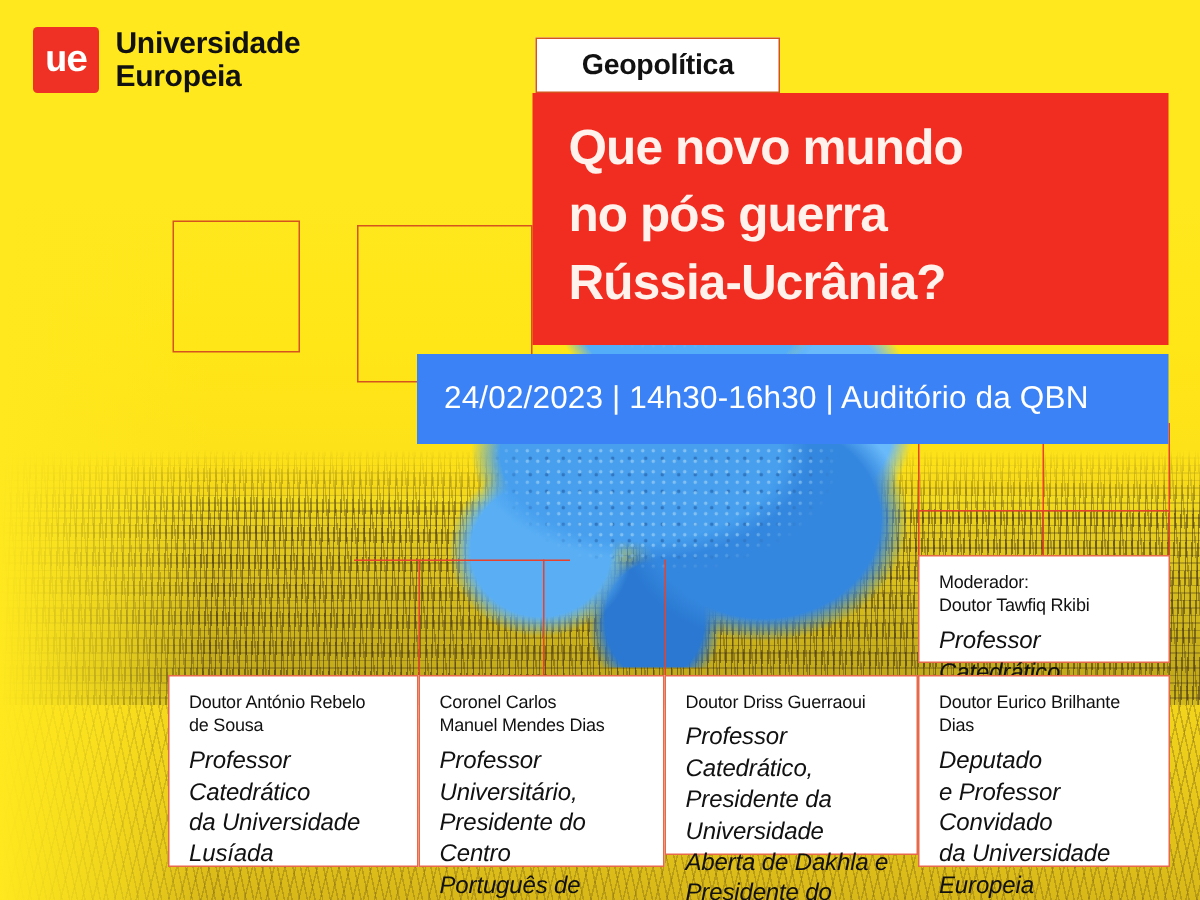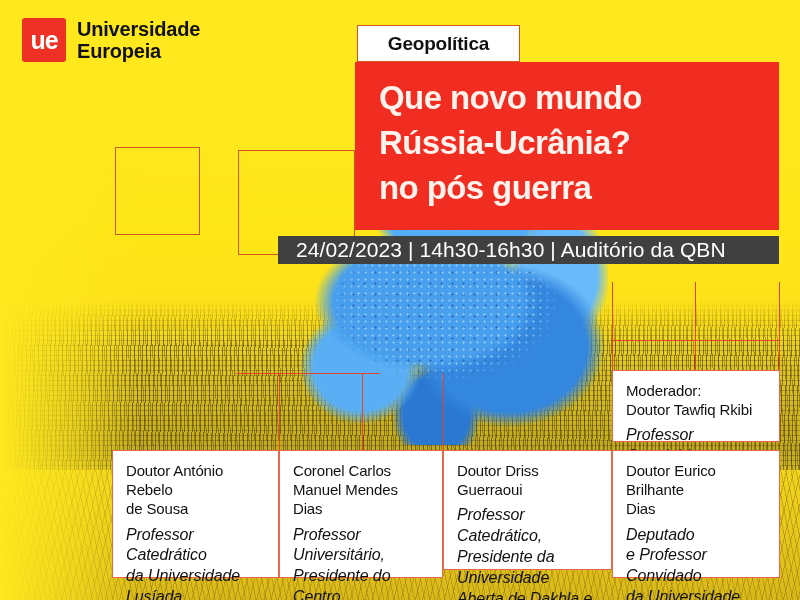--- a/index.html
+++ b/index.html
@@ -70,21 +70,21 @@
   
   .rule { position:absolute; background:#E8412C; }
   .box-outline { position:absolute; border:1.5px solid #D4531F; }
 
   
   #logo { position:absolute; left:22px; top:18px; display:flex; align-items:center; gap:11px; }
   #logo .mark {
     width:44px; height:44px; background:#EE3124; border-radius:3px;
     display:flex; align-items:center; justify-content:center;
     color:#fff; font-size:25px; font-weight:bold; letter-spacing:-1px;
-    font-family:Liberation Sans, sans-serif;
+    font-family:Liberation Mono, monospace;
   }
   #logo .wordmark {
     color:#111; font-size:20px; font-weight:bold; line-height:1.12;
     letter-spacing:-.2px;
   }
 
   
   #conf-chip {
     position:absolute; left:357px; top:25px; width:163px; height:37px;
     background:#FFFFFF; border:1.5px solid #D4531F;
@@ -93,34 +93,34 @@
   }
   #title-block {
     position:absolute; left:355px; top:62px; width:424px; height:168px;
     background:#F02D20; padding:14px 22px 16px 24px;
   }
   #title-block .line {
     color:#FFF2EC; font-size:33px; font-weight:bold; line-height:1.36;
     letter-spacing:-.6px; white-space:nowrap;
   }
   #date-bar {
-    position:absolute; left:278px; top:236px; width:501px; height:28px;
-    background:#404040; display:flex; align-items:center; padding-left:18px;
+    position:absolute; left:278px; top:236px; width:501px; height:60px;
+    background:#3b82f6; display:flex; align-items:center; padding-left:18px;
   }
   #date-bar .txt {
     color:#FFFFFF; font-size:21px; letter-spacing:.1px; white-space:nowrap;
   }
 
   
   .card {
     position:absolute; background:#FFFFFF; border:1.5px solid #E8684A;
     padding:10px 12px 8px 13px;
   }
   .card .nm {
-    font-size:15px; color:#111; line-height:1.28; letter-spacing:-.15px;
+    font-size:12px; color:#111; line-height:1.28; letter-spacing:-.15px;
   }
   .card .rl {
     font-size:16px; color:#111; font-style:italic; line-height:1.30;
     letter-spacing:-.1px; margin-top:6px;
   }
   .card .note {
     font-size:15px; color:#111; line-height:1.28; margin-top:12px;
   }
   #moderator { left:612px; top:370px; width:168px; height:72px; }
   #sp0 { left:112px; top:450px; width:167px; height:128px; }
@@ -156,22 +156,22 @@
   <div class="wordmark">
     <div>Universidade</div>
     <div>Europeia</div>
   </div>
 </div>
 
 <div id="conf-chip">Geopolítica</div>
 
 <div id="title-block">
   <div class="line">Que novo mundo</div>
+  <div class="line">no pós guerra</div>
   <div class="line">Rússia-Ucrânia?</div>
-  <div class="line">no pós guerra</div>
 </div>
 
 <div id="date-bar">
   <div class="txt">24/02/2023  |  14h30-16h30 |  Auditório da QBN</div>
 </div>
 
 <div class="card" id="moderator">
   <div class="nm">Moderador:</div>
   <div class="nm">Doutor Tawfiq Rkibi</div>
   <div class="rl" style="white-space:pre-line">Professor Catedrático

